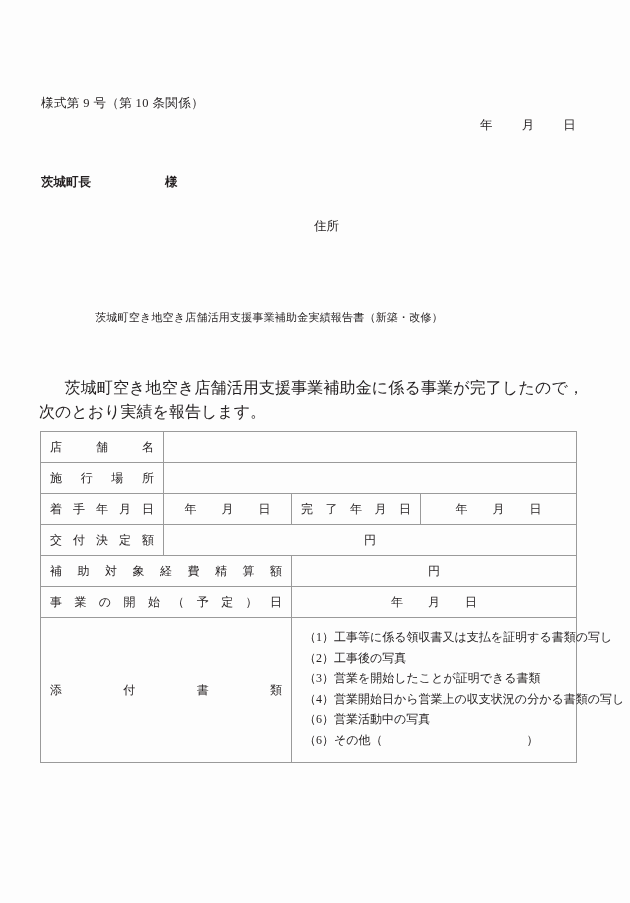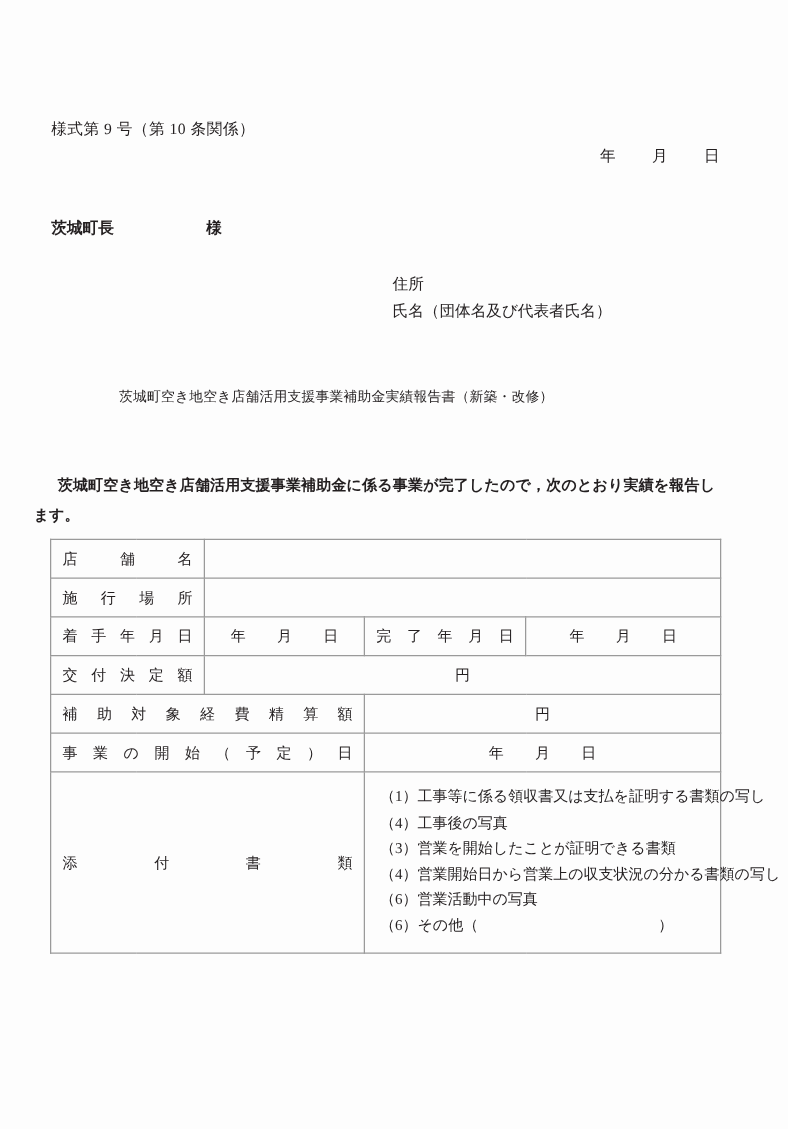--- a/index.html
+++ b/index.html
@@ -54,46 +54,45 @@
 
   
   .applicant {
     position: absolute;
     left: 259px;
     top: 216px;
     font-size: 12.5px;
     line-height: 22px;
     white-space: nowrap;
   }
-  .applicant .row { height: 22px; }
+  .applicant .row { height: 22px; font-family: Liberation Mono, monospace; }
   .applicant .indent { display: inline-block; padding-left: 55px; }
 
   
   .doc-title {
     position: absolute;
     left: 0;
     right: 0;
     top: 310px;
     text-align: center;
     font-size: 11px;
     letter-spacing: 0.2px;
     white-space: nowrap;
   }
 
   
   .body-text {
     position: absolute;
-    left: 27px;
+    left: 39px;
     top: 376px;
     width: 545px;
-    font-size: 12px;
+    font-size: 16px;
     line-height: 24px;
     text-indent: 1.6em;
     text-align: justify;
-    font-weight: bold;
   }
 
   
   table.form-table {
     position: absolute;
     left: 40px;
     top: 431px;
     width: 536px;
     border-collapse: collapse;
     table-layout: fixed;
@@ -156,23 +155,20 @@
     <span class="g">日</span>
   </div>
 
   <div class="addressee">
     <span>茨城町長</span><span class="sama">様</span>
   </div>
 
   <div class="applicant">
     <div class="row">
       <span class="indent">住所</span>
-    </div>
-    <div class="row">
-      <span class="indent">氏名（団体名及び代表者氏名）</span>
     </div>
   </div>
 
   <div class="doc-title">茨城町空き地空き店舗活用支援事業補助金実績報告書（新築・改修）</div>
 
   <div class="body-text">茨城町空き地空き店舗活用支援事業補助金に係る事業が完了したので，次のとおり実績を報告します。</div>
 
   <table class="form-table">
     <colgroup>
       <col style="width:68px">
@@ -293,21 +289,21 @@
         <td class="lbl attach-label" colspan="3">
           <span class="spread">
             <span>添</span>
             <span>付</span>
             <span>書</span>
             <span>類</span>
           </span>
         </td>
         <td class="attach-list" colspan="2">
           <div class="item">（1）工事等に係る領収書又は支払を証明する書類の写し</div>
-          <div class="item">（4）工事後の写真</div>
+          <div class="item">（2）工事後の写真</div>
           <div class="item">（3）営業を開始したことが証明できる書類</div>
           <div class="item">（4）営業開始日から営業上の収支状況の分かる書類の写し</div>
           <div class="item">（6）営業活動中の写真</div>
           <div class="item">（6）その他（　　　　　　　　　　　　）</div>
         </td>
       </tr>
 
     </tbody>
   </table>
 

